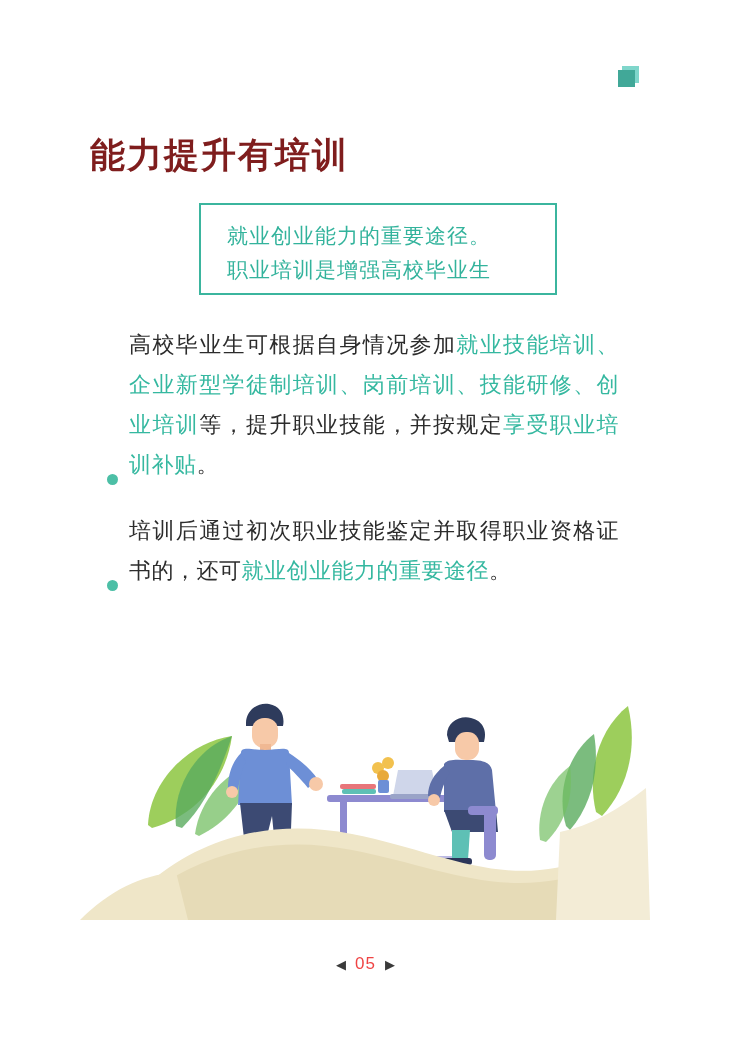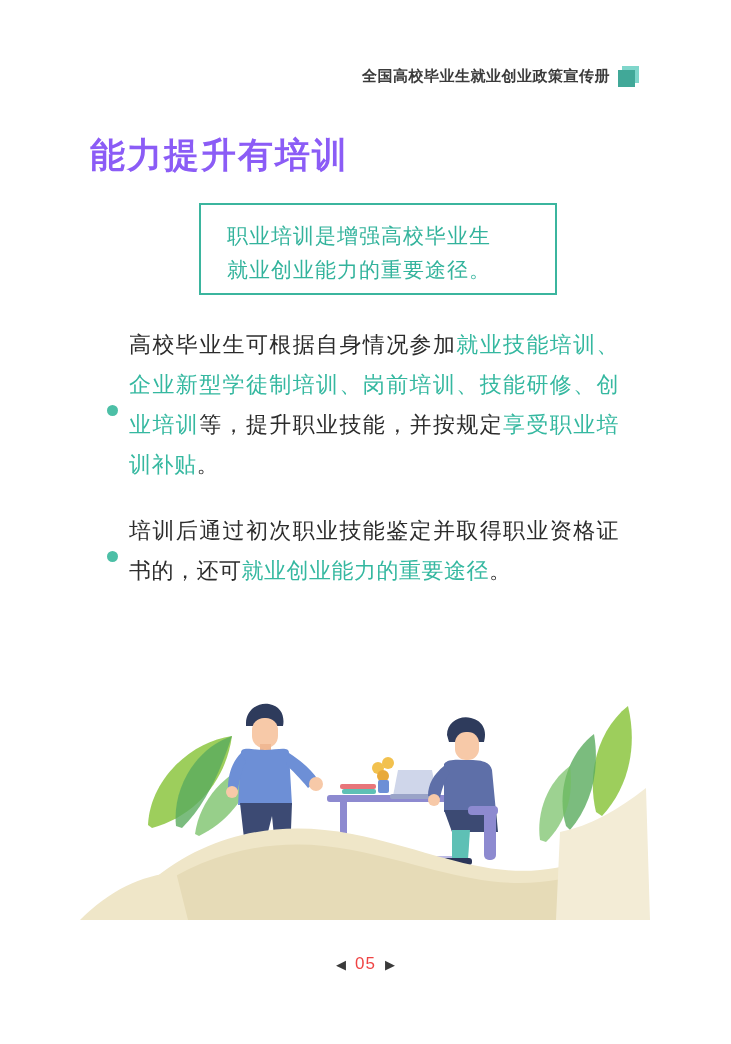--- a/index.html
+++ b/index.html
@@ -59,21 +59,21 @@
     background: #41a898;
   }
 
   
   .main-title {
     position: absolute;
     top: 132px;
     left: 90px;
     font-size: 35px;
     font-weight: bold;
-    color: #8b5cf6;
+    color: #7f1d1d;
     letter-spacing: 2px;
   }
 
   
   .quote-box {
     position: absolute;
     top: 203px;
     left: 199px;
     width: 358px;
     height: 92px;
@@ -109,21 +109,21 @@
 
   
   .bullets {
     position: absolute;
     top: 325px;
     left: 107px;
     width: 512px;
   }
   .bullet-item {
     display: flex;
-    align-items: center;
+    align-items: flex-end;
     margin-bottom: 26px;
   }
   .bullet-dot {
     flex: 0 0 auto;
     width: 11px;
     height: 11px;
     border-radius: 50%;
     background: #4cbfa6;
     margin-top: 10px;
     margin-right: 11px;
@@ -169,41 +169,40 @@
     color: #ef4444;
     letter-spacing: 1px;
   }
 </style>
 </head>
 <body>
 
 <div class="page">
 
   <div class="header">
-    <div class="header-title">全国高校毕业生就业创业政策宣传册</div>
     <div class="header-mark">
       <div class="sq-back"></div>
       <div class="sq-front"></div>
     </div>
   </div>
 
   <div class="main-title">能力提升有培训</div>
 
   <div class="quote-box">
     <div class="brk tl"></div>
       <div class="brk tr"></div>
     <div class="brk bl"></div>
       <div class="brk br"></div>
     <div class="edge-t"></div>
       <div class="edge-b"></div>
     <div class="edge-l"></div>
       <div class="edge-r"></div>
     <div class="quote-text">
+      <div>就业创业能力的重要途径。</div>
       <div>职业培训是增强高校毕业生</div>
-      <div>就业创业能力的重要途径。</div>
     </div>
   </div>
 
   <div class="bullets">
     <div class="bullet-item">
       <div class="bullet-dot"></div>
       <div class="bullet-text"><span>高校毕业生可根据自身情况参加</span><span class="hl">就业技能培训、企业新型学徒制培训、岗前培训、技能研修、创业培训</span><span>等，提升职业技能，并按规定</span><span class="hl">享受职业培训补贴</span><span>。</span></div>
     </div>
     <div class="bullet-item">
       <div class="bullet-dot"></div>

